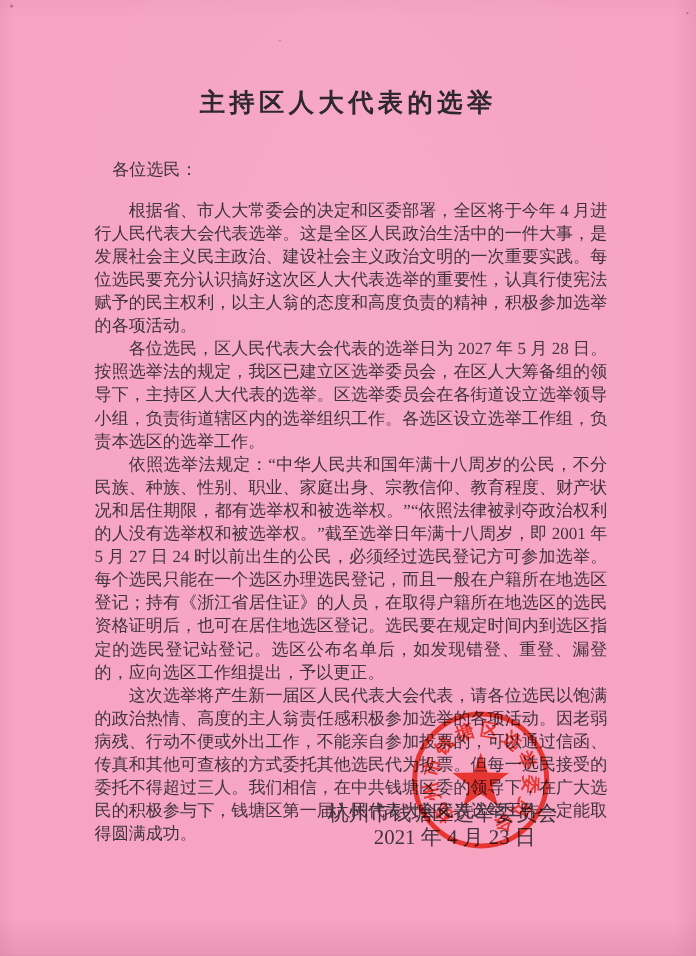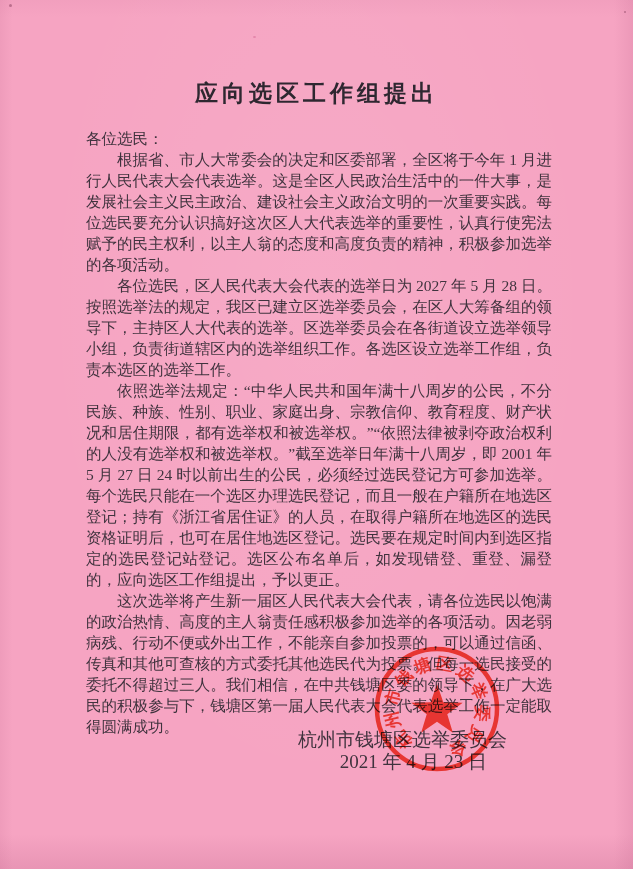--- a/index.html
+++ b/index.html
@@ -31,21 +31,21 @@
   .body-text{
     position:absolute;
     top:128px;left:86px;
     width:466px;
     font-size:15.5px;
     line-height:21px;
     text-align:justify;
     text-justify:inter-ideograph;
     color:#40333e;
   }
-  .salutation{margin:0;}
+  .salutation{margin:16px;}
   .para{margin:0;text-indent:2em;}
   .sign-block{
     position:absolute;
     top:729px;left:11px;right:0;
     font-size:19px;
     line-height:22px;
     color:#40333e;
   }
   .signature{text-align:right;padding-right:126px;}
   .date{text-align:right;padding-right:146px;}
@@ -64,25 +64,25 @@
   .speck.s1{left:9px;top:4px;width:3px;height:3px;}
   .speck.s2{left:624px;top:11px;width:2px;height:2px;}
   .speck.s3{left:253px;top:36px;width:3px;height:2px;background:rgba(214,110,150,.55);}
   .speck.s4{left:288px;top:668px;width:4px;height:3px;background:rgba(222,120,155,.6);}
 </style>
 </head>
 <body>
 
 <div class="page">
 
-  <h1 class="title">应向选区工作组提出</h1>
+  <h1 class="title">主持区人大代表的选举</h1>
 
   <div class="body-text">
     <p class="salutation">各位选民：</p>
-    <p class="para">根据省、市人大常委会的决定和区委部署，全区将于今年 1 月进行人民代表大会代表选举。这是全区人民政治生活中的一件大事，是发展社会主义民主政治、建设社会主义政治文明的一次重要实践。每位选民要充分认识搞好这次区人大代表选举的重要性，认真行使宪法赋予的民主权利，以主人翁的态度和高度负责的精神，积极参加选举的各项活动。</p>
+    <p class="para">根据省、市人大常委会的决定和区委部署，全区将于今年 4 月进行人民代表大会代表选举。这是全区人民政治生活中的一件大事，是发展社会主义民主政治、建设社会主义政治文明的一次重要实践。每位选民要充分认识搞好这次区人大代表选举的重要性，认真行使宪法赋予的民主权利，以主人翁的态度和高度负责的精神，积极参加选举的各项活动。</p>
     <p class="para">各位选民，区人民代表大会代表的选举日为 2027 年 5 月 28 日。按照选举法的规定，我区已建立区选举委员会，在区人大筹备组的领导下，主持区人大代表的选举。区选举委员会在各街道设立选举领导小组，负责街道辖区内的选举组织工作。各选区设立选举工作组，负责本选区的选举工作。</p>
     <p class="para">依照选举法规定：“中华人民共和国年满十八周岁的公民，不分民族、种族、性别、职业、家庭出身、宗教信仰、教育程度、财产状况和居住期限，都有选举权和被选举权。”“依照法律被剥夺政治权利的人没有选举权和被选举权。”截至选举日年满十八周岁，即 2001 年 5 月 27 日 24 时以前出生的公民，必须经过选民登记方可参加选举。每个选民只能在一个选区办理选民登记，而且一般在户籍所在地选区登记；持有《浙江省居住证》的人员，在取得户籍所在地选区的选民资格证明后，也可在居住地选区登记。选民要在规定时间内到选区指定的选民登记站登记。选区公布名单后，如发现错登、重登、漏登的，应向选区工作组提出，予以更正。</p>
     <p class="para">这次选举将产生新一届区人民代表大会代表，请各位选民以饱满的政治热情、高度的主人翁责任感积极参加选举的各项活动。因老弱病残、行动不便或外出工作，不能亲自参加投票的，可以通过信函、传真和其他可查核的方式委托其他选民代为投票。但每一选民接受的委托不得超过三人。我们相信，在中共钱塘区委的领导下，在广大选民的积极参与下，钱塘区第一届人民代表大会代表选举工作一定能取得圆满成功。</p>
   </div>
 
   <div class="sign-block">
     <div class="signature">杭州市钱塘区选举委员会</div>
     <div class="date">2021 年 4 月 23 日</div>
   </div>
 

